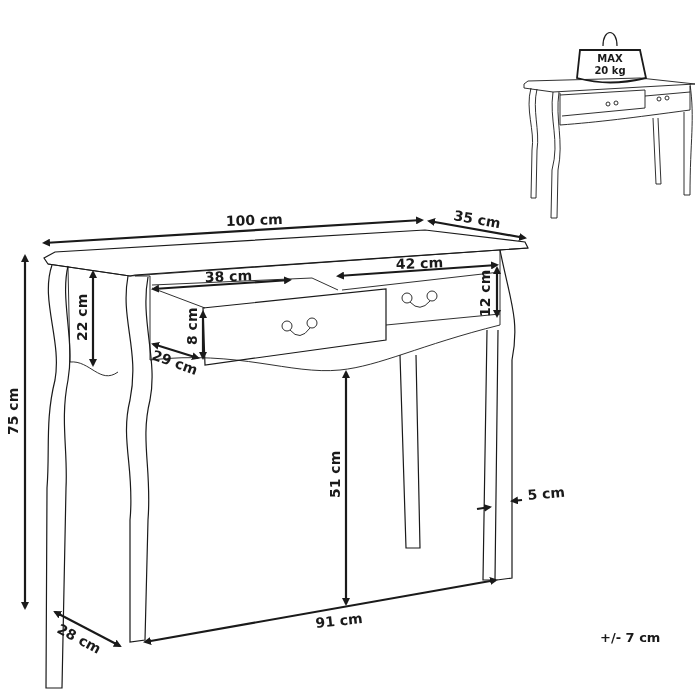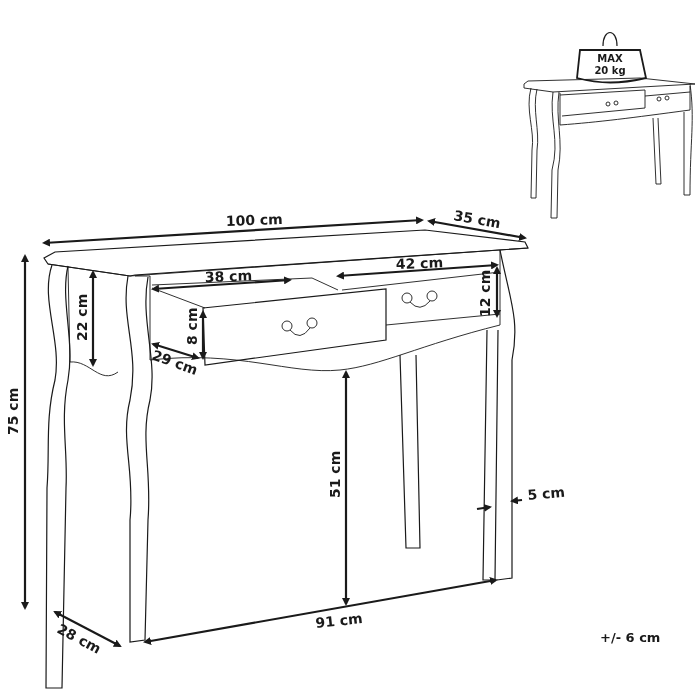--- a/index.html
+++ b/index.html
@@ -105,13 +105,13 @@
     <path class="thin" d="M553,92 C549,120 560,140 552,170 L551,218 L557,218 L558,170 C564,140 555,120 559,92"></path>
     <path class="thin" d="M653,118 L656,184 L661,184 L658,118"></path>
     <path class="thin" d="M690,84 C695,120 690,140 690,195 L684,195 L684,112"></path>
     <circle class="thin" cx="608" cy="104" r="2"></circle>
       <circle class="thin" cx="616" cy="103" r="2"></circle>
     <circle class="thin" cx="659" cy="99" r="2"></circle>
       <circle class="thin" cx="667" cy="98" r="2"></circle>
   </g>
 </svg>
 
-<div class="tol">+/- 6 cm</div>
+<div class="tol">+/- 7 cm</div>
 
 </body></html>

